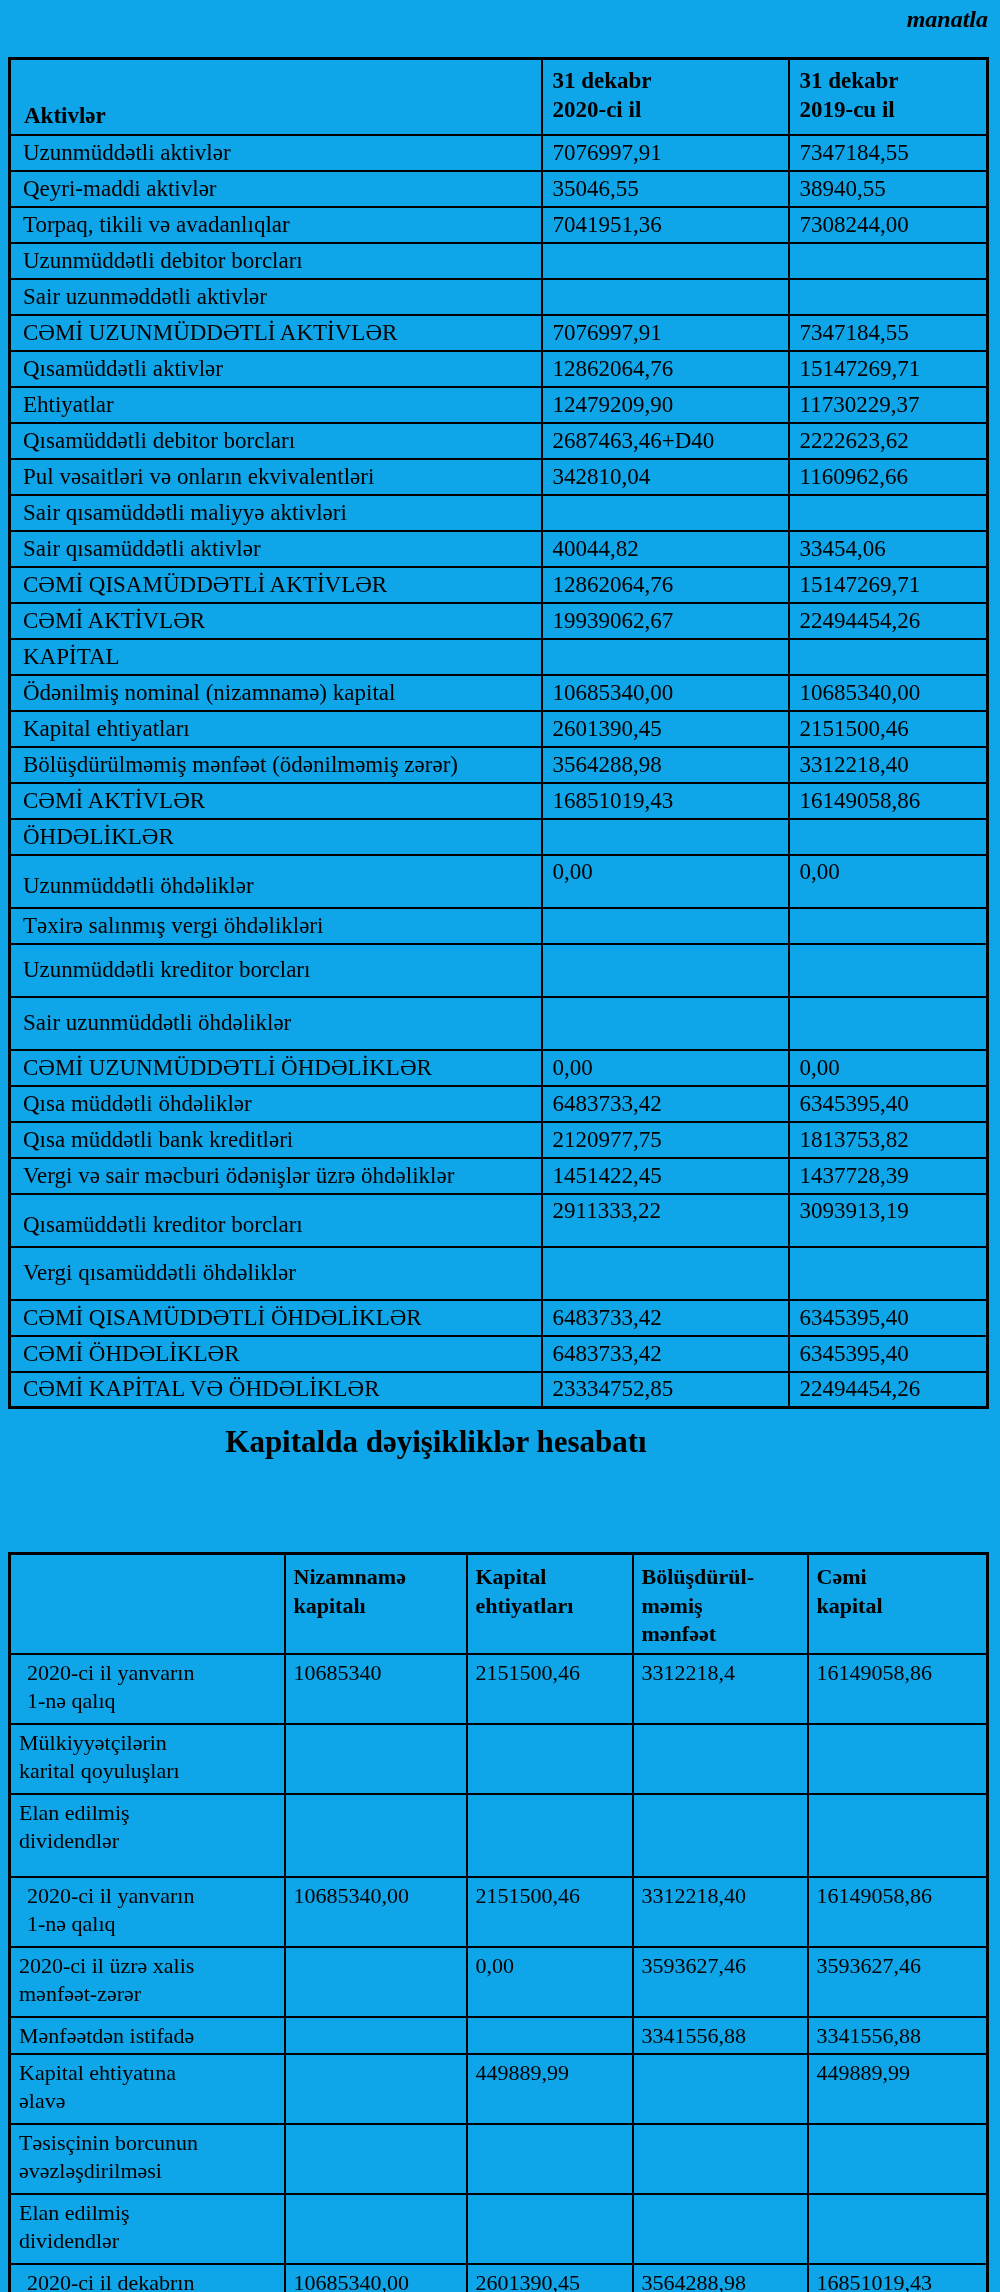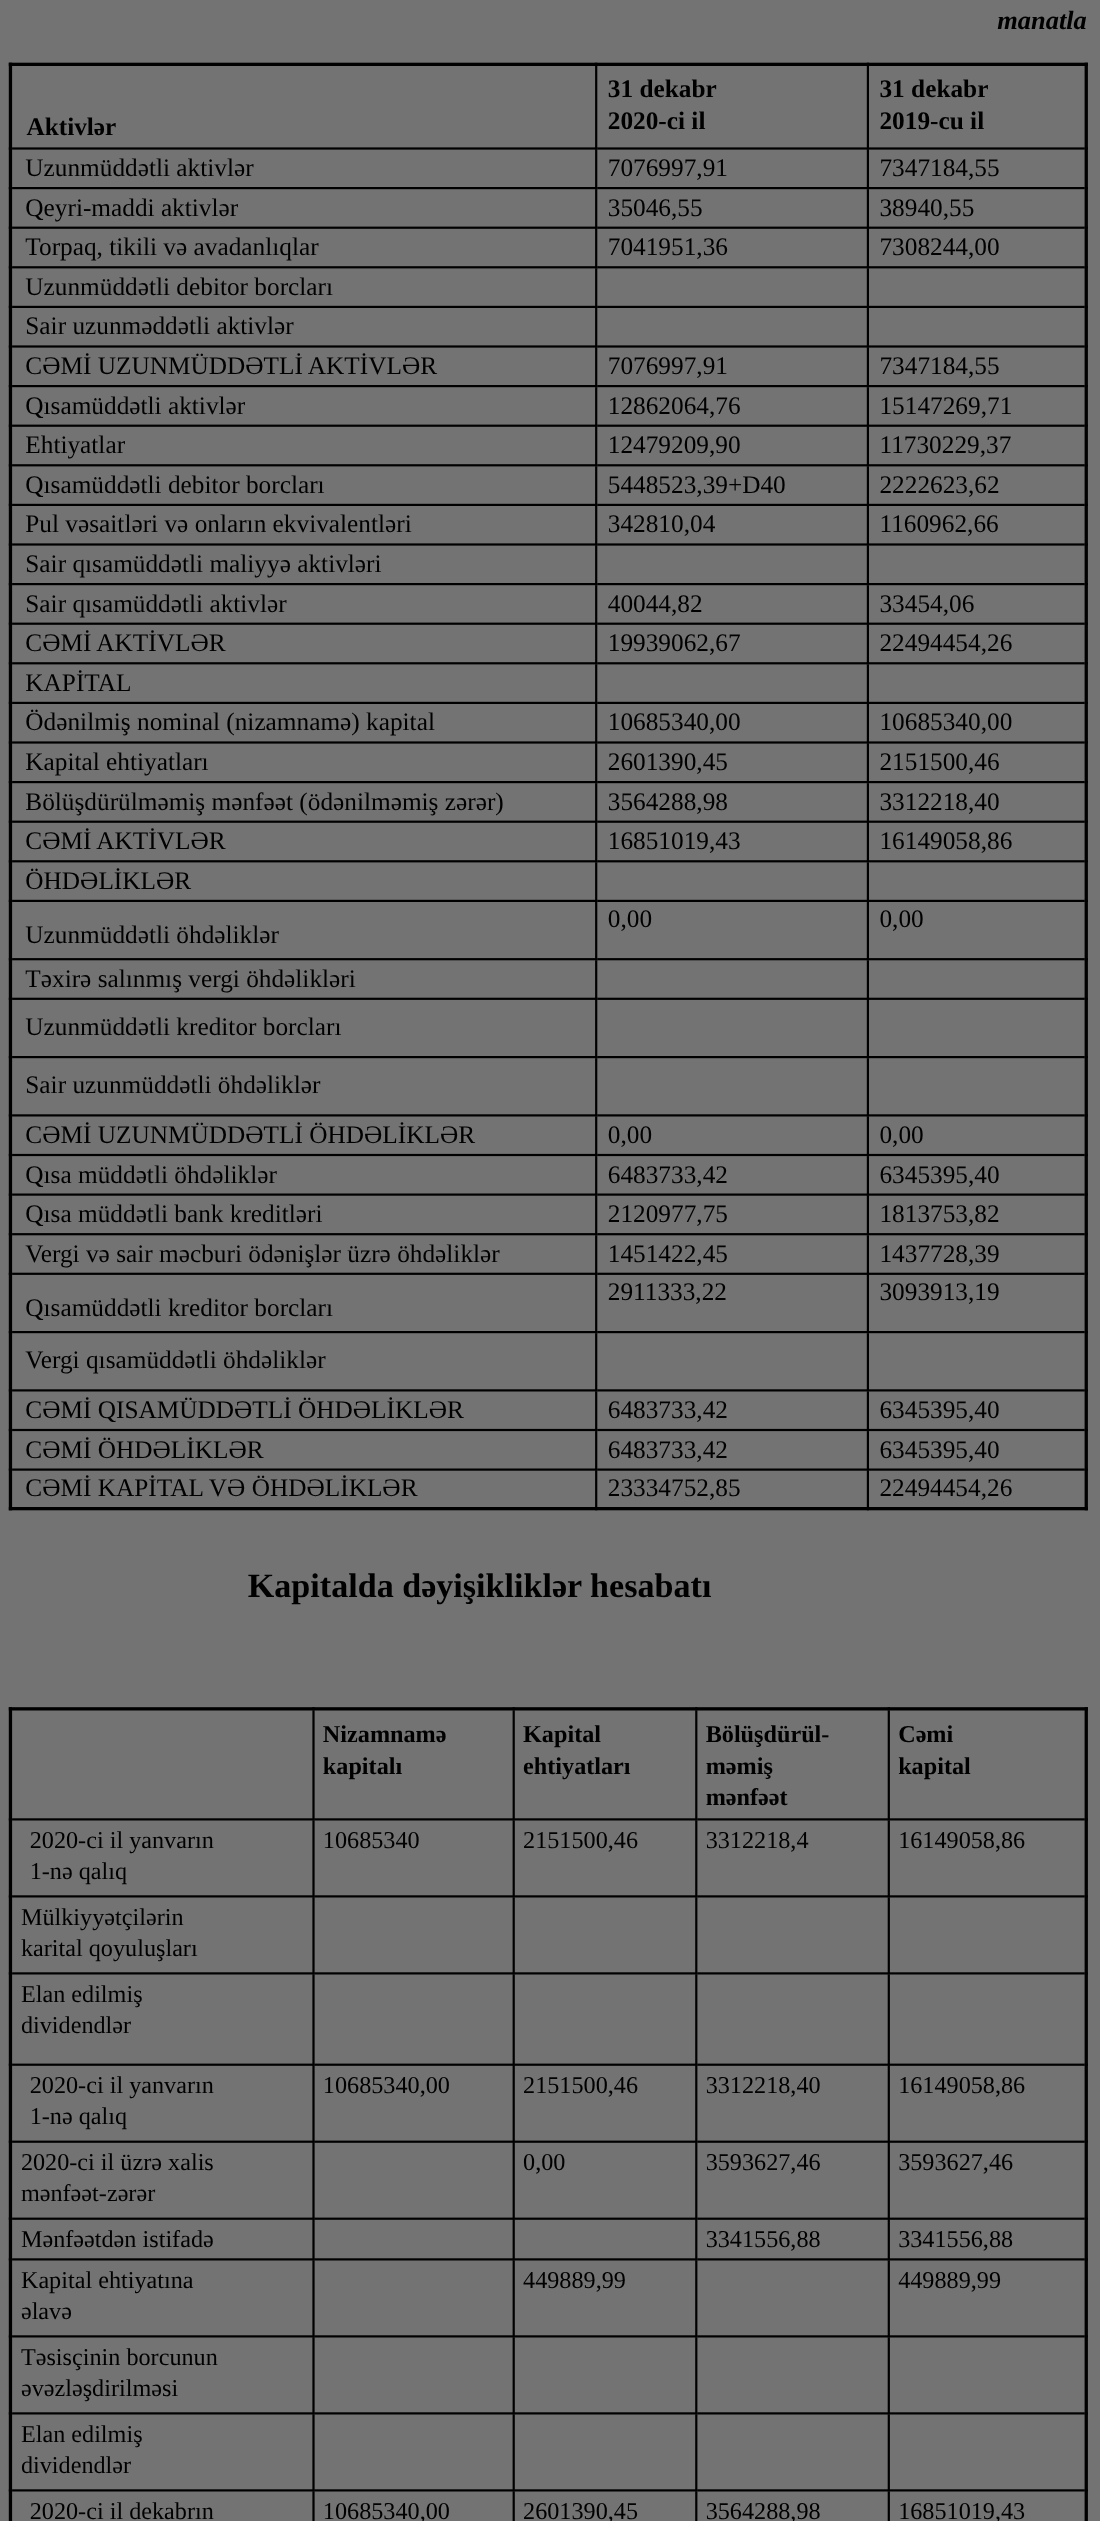--- a/index.html
+++ b/index.html
@@ -1,19 +1,19 @@
 <!DOCTYPE html>
 <html><head>
 <meta charset="utf-8">
 <style>
   html,body{margin:0;padding:0;background:#ffffff;}
   .page{
     position:relative;
     width:1000px;height:2292px;
-    background:#737373;
+    background:#0ea5e9;
     color:#000;
     font-family:"Liberation Serif","DejaVu Serif",serif;
     overflow:hidden;
   }
   .note{
     position:absolute;top:6px;right:12px;
     font-size:24px;font-weight:bold;font-style:italic;
   }
   table{border-collapse:collapse;table-layout:fixed;}
   #balance{
@@ -113,37 +113,42 @@
       <td class="val">12862064,76</td>
       <td class="val">15147269,71</td>
     </tr>
         <tr>
       <td class="lbl">Ehtiyatlar</td>
       <td class="val">12479209,90</td>
       <td class="val">11730229,37</td>
     </tr>
         <tr>
       <td class="lbl">Qısamüddətli debitor borcları</td>
-      <td class="val">5448523,39+D40</td>
+      <td class="val">2687463,46+D40</td>
       <td class="val">2222623,62</td>
     </tr>
         <tr>
       <td class="lbl">Pul vəsaitləri və onların ekvivalentləri</td>
       <td class="val">342810,04</td>
       <td class="val">1160962,66</td>
     </tr>
         <tr>
       <td class="lbl">Sair qısamüddətli maliyyə aktivləri</td>
       <td class="val"></td>
       <td class="val"></td>
     </tr>
         <tr>
       <td class="lbl">Sair qısamüddətli aktivlər</td>
       <td class="val">40044,82</td>
       <td class="val">33454,06</td>
+    </tr>
+        <tr>
+      <td class="lbl">CƏMİ QISAMÜDDƏTLİ AKTİVLƏR</td>
+      <td class="val">12862064,76</td>
+      <td class="val">15147269,71</td>
     </tr>
         <tr>
       <td class="lbl">CƏMİ AKTİVLƏR</td>
       <td class="val">19939062,67</td>
       <td class="val">22494454,26</td>
     </tr>
         <tr>
       <td class="lbl">KAPİTAL</td>
       <td class="val"></td>
       <td class="val"></td>

